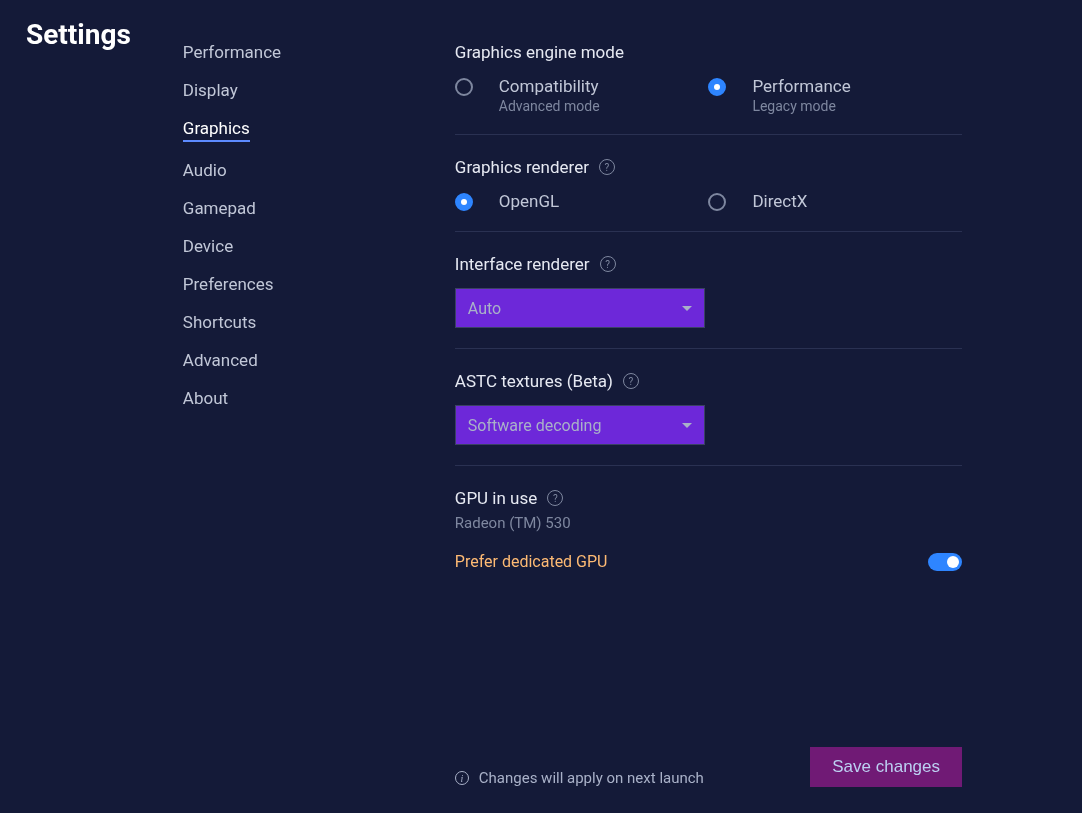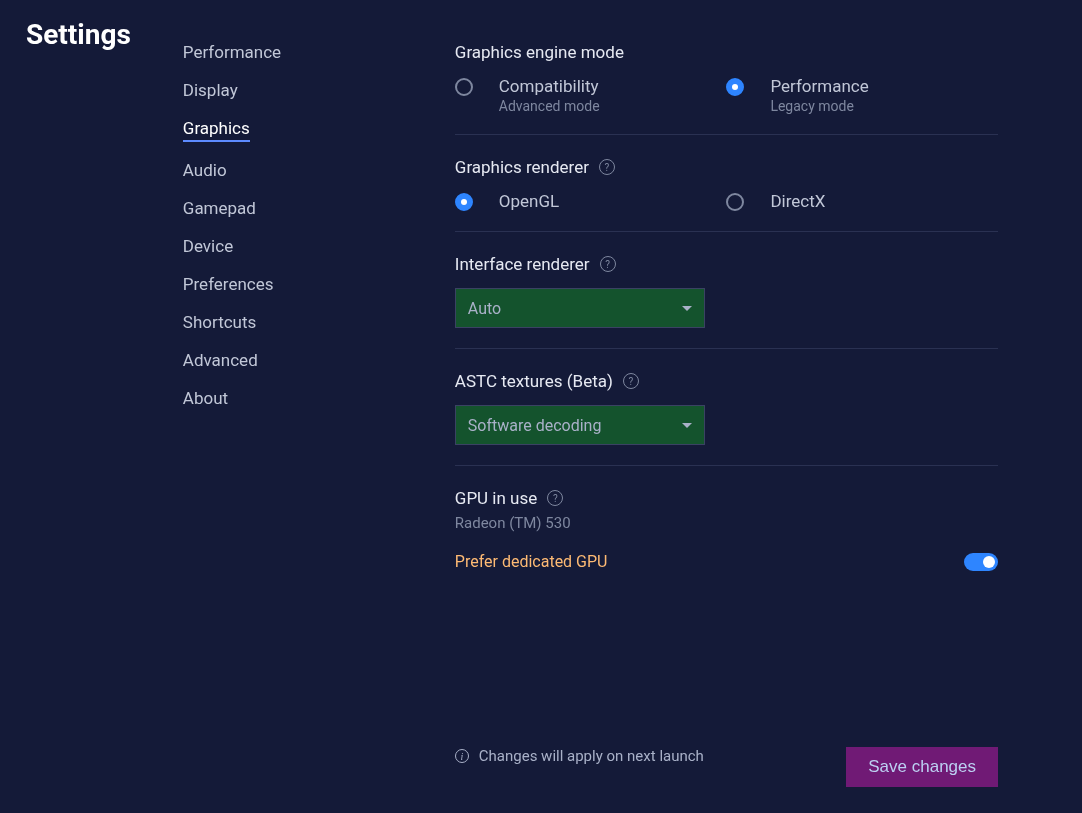--- a/index.html
+++ b/index.html
@@ -32,21 +32,21 @@
       cursor: pointer;
     }
     .sidebar-item.active {
       color: #fff;
       border-bottom: 2px solid #5d8bff;
       padding-bottom: 2px;
       width: fit-content;
     }
     .content {
       flex: 1;
-      padding-right: 84px;
+      padding-right: 120px;
       padding-left: 38px;
       display: flex;
       flex-direction: column;
     }
     .section {
       padding-bottom: 20px;
       border-bottom: 1px solid #2a3152;
       margin-bottom: 22px;
     }
     .section:last-of-type { border-bottom: none; }
@@ -93,21 +93,21 @@
       background: #fff;
       border-radius: 50%;
     }
     .radio-labels { display: flex; flex-direction: column; }
     .radio-label { font-size: 17px; color: #c1c7d7; }
     .radio-sublabel { font-size: 14px; color: #7e879f; margin-top: 2px; }
     .dropdown {
       width: 250px;
       height: 40px;
       border: 1px solid #3a4263;
-      background: #14532d;
+      background: #6d28d9;
       display: flex;
       align-items: center;
       justify-content: space-between;
       padding: 0 12px;
       cursor: pointer;
       font-size: 16px;
       color: #a9b1c8;
     }
     .dropdown-arrow {
       width: 0; height: 0;
@@ -139,21 +139,21 @@
       position: absolute;
       width: 12px; height: 12px;
       background: #fff;
       border-radius: 50%;
       right: 3px; top: 3px;
     }
     .footer {
       margin-top: auto;
       display: flex;
       justify-content: space-between;
-      align-items: flex-start;
+      align-items: flex-end;
       padding-bottom: 26px;
     }
     .footer-note {
       display: flex;
       align-items: center;
       gap: 10px;
       font-size: 15px;
       color: #a9b1c8;
     }
     .info-icon {

